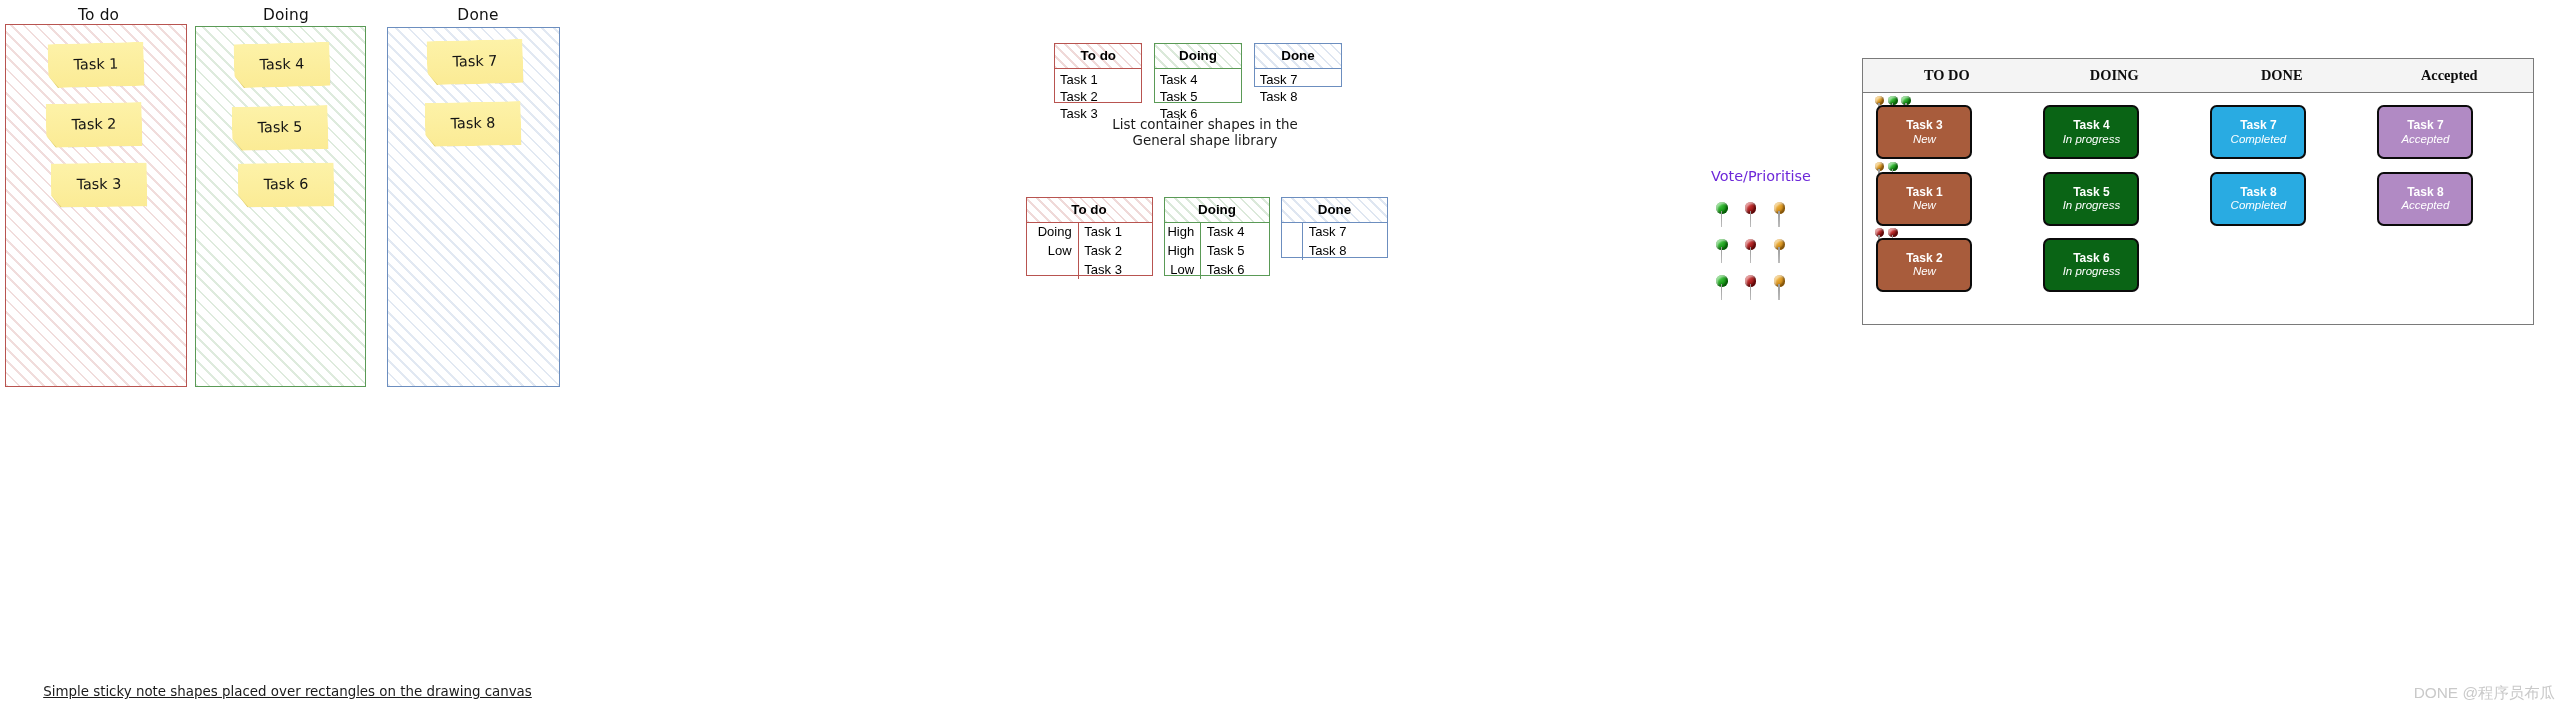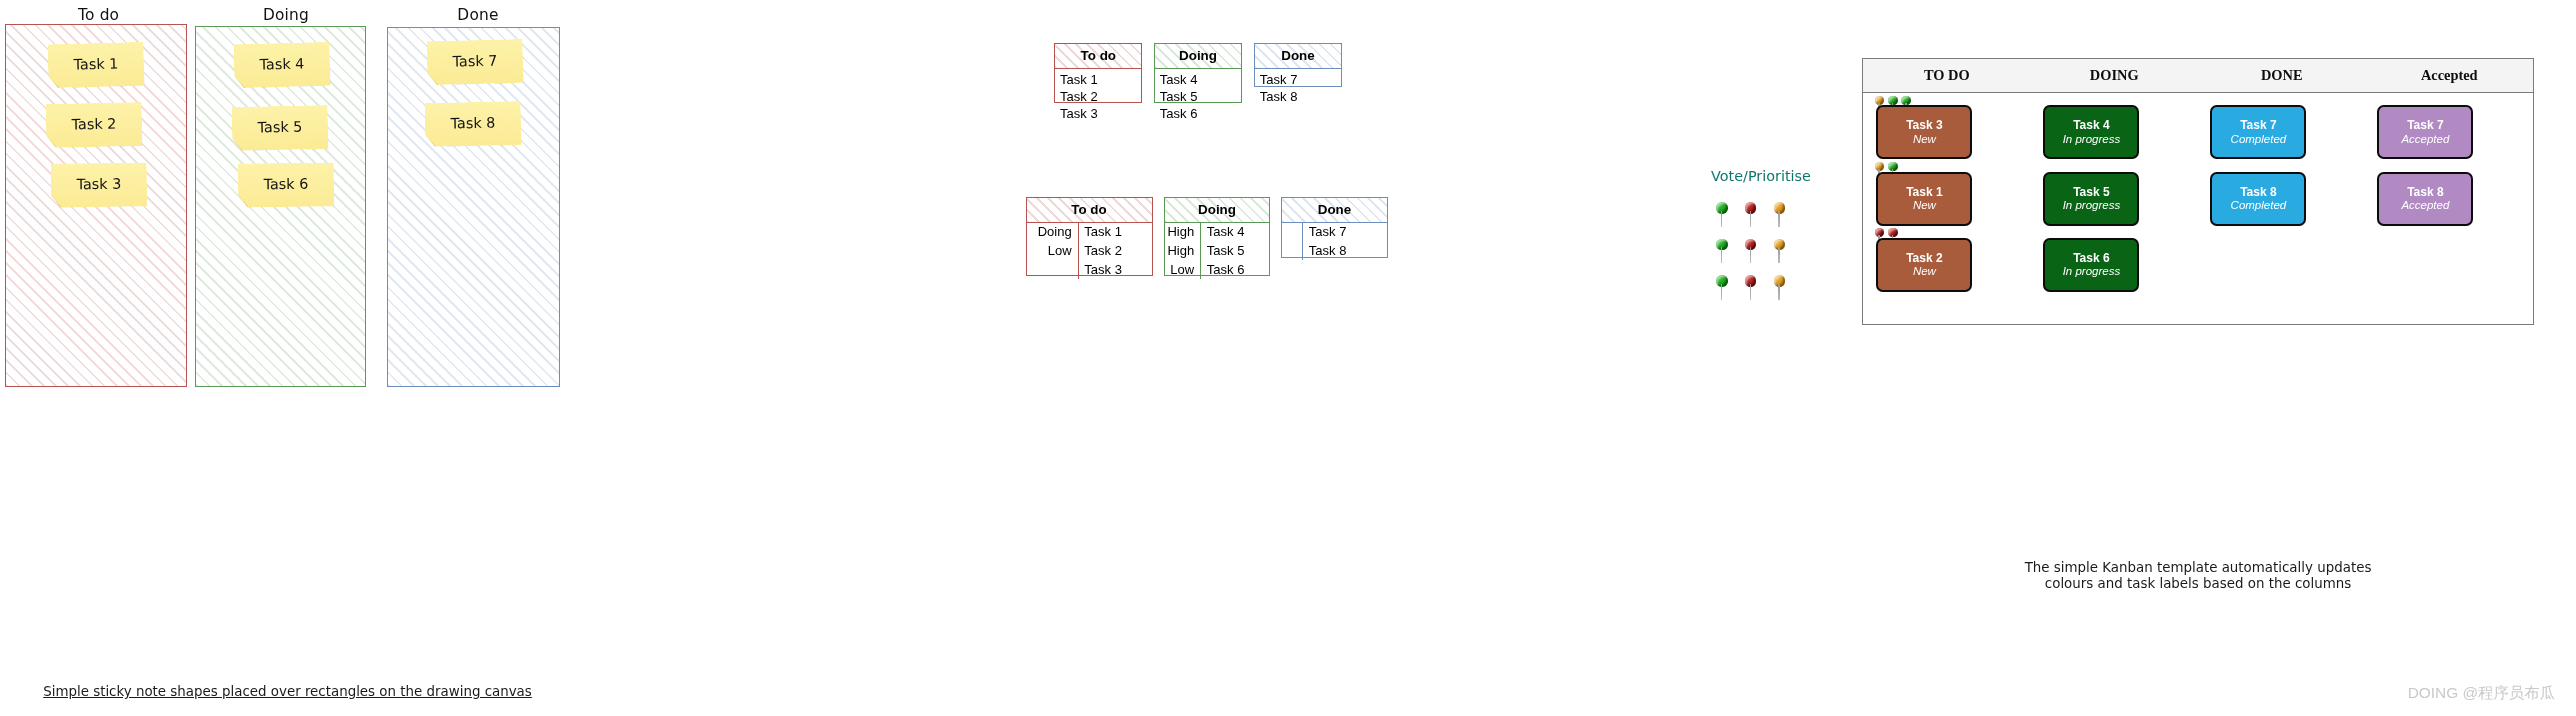--- a/index.html
+++ b/index.html
@@ -76,21 +76,21 @@
   .tb-c1{width:52px;text-align:right;padding:1.9px 5.8px 1.9px 1.9px;box-sizing:border-box;}
   .tb-c2{flex:1;padding:1.9px 3.8px 1.9px 5.8px;box-sizing:border-box;}
   .red   .tb-c1{border-right:1.3px solid #b85450;}
   .green .tb-c1{border-right:1.3px solid #5a9a56;}
   .blue  .tb-c1{border-right:1.3px solid #6c8ebf;}
 
   
   #vote-section{position:absolute;left:1670px;top:144px;width:182px;height:211px;}
   #vote-title{
     position:absolute;left:0;top:24px;width:182px;text-align:center;
-    font-family:"DejaVu Sans",sans-serif;font-size:14.4px;color:#0f766e;
+    font-family:"DejaVu Sans",sans-serif;font-size:14.4px;color:#6d28d9;
   }
   .pin-grid{position:absolute;left:46px;top:58px;}
   .pin-row{display:flex;gap:16.3px;margin-bottom:11.5px;}
   .pin{position:relative;width:12.5px;height:25px;}
   .pin .head{
     position:absolute;left:0;top:0;width:11.5px;height:11.5px;border-radius:50%;
     box-shadow:inset -1.9px -1.9px 1.9px rgba(0,0,0,.35), inset 1.9px 1.9px 1.9px rgba(255,255,255,.55);
   }
   .pin .needle{
     position:absolute;left:4.8px;top:8.6px;width:1.5px;height:16.3px;
@@ -200,20 +200,22 @@
   </div>
 
   <div class="lc blue" style="left:217px;top:43px;width:88px;height:44px;">
     <div class="lc-head">Done</div>
     <div class="lc-body">
       <div class="lc-row">Task 7</div>
       <div class="lc-row">Task 8</div>
     </div>
   </div>
 
+  <div class="caption" style="left:29px;top:117px;width:278px;">List container shapes in the
+General shape library</div>
 
   <div class="tb red" style="left:-11.5px;top:197px;width:127px;height:79px;">
     <div class="lc-head">To do</div>
     <div class="tb-body">
       <div class="tb-row">
         <div class="tb-c1">Doing</div>
         <div class="tb-c2">Task 1</div>
       </div>
       <div class="tb-row">
         <div class="tb-c1">Low</div>
@@ -403,18 +405,16 @@
         </div>
         <div class="k-card kc-acc" style="left:13.4px;top:79px;">
           <div class="t">Task 8</div>
           <div class="s">Accepted</div>
         </div>
       </div>
 
     </div>
   </div>
 
-  <div class="caption" style="left:0px;top:507px;width:672px;">The simple Kanban template automatically updates
-colours and task labels based on the columns</div>
 </div>
 
-<div id="watermark">DOING @程序员布瓜</div>
+<div id="watermark">DONE @程序员布瓜</div>
 
 
 </body></html>

